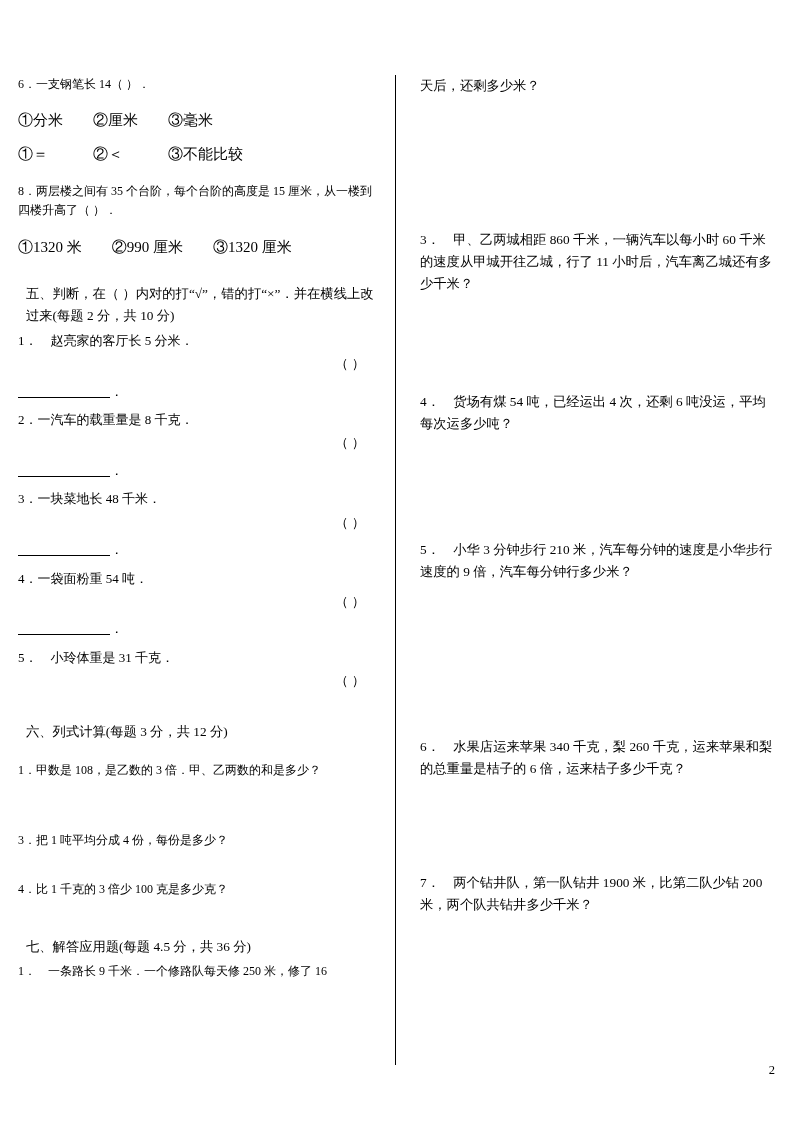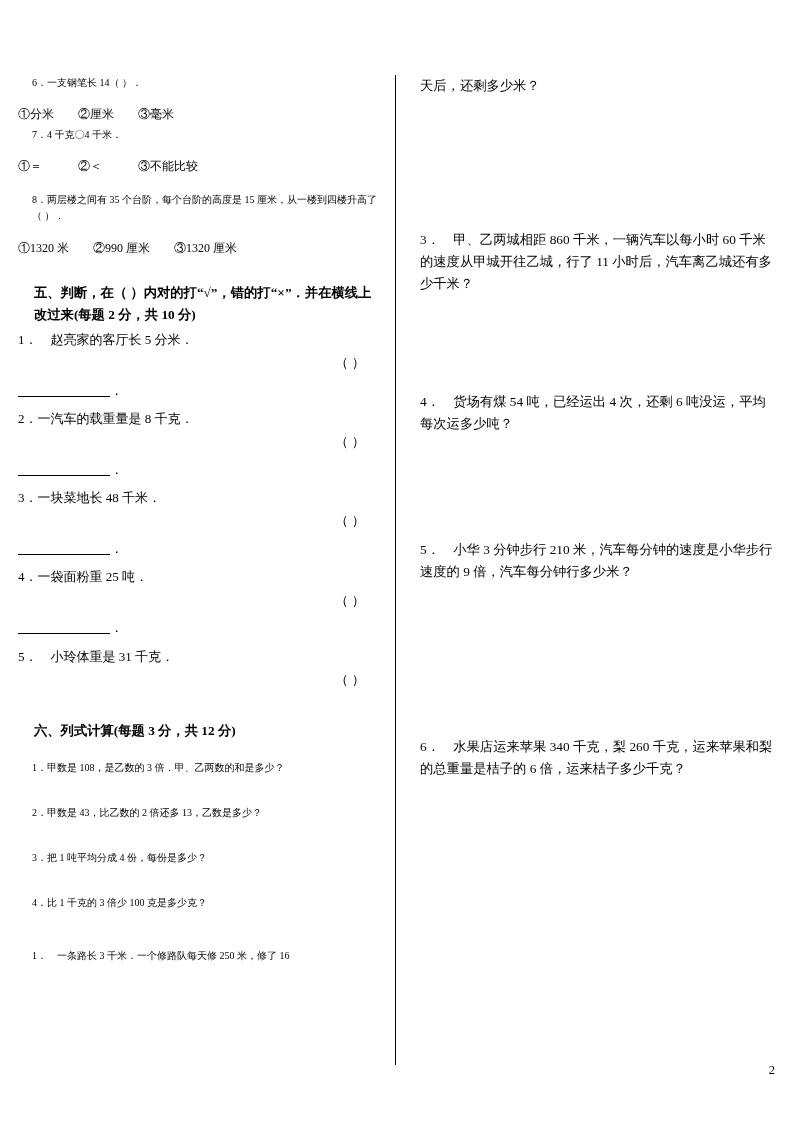--- a/index.html
+++ b/index.html
@@ -43,37 +43,37 @@
   .col-left {
     width: 378px;
     padding-right: 16px;
     border-right: 1px solid #000000;
   }
   .col-right {
     width: 379px;
     padding-left: 24px;
   }
   .q {
-    font-size: 10px;
-    line-height: 1.62;
-    margin: 0 0 7px 14px;
+    font-size: 12px;
+    line-height: 1.62;
+    margin: 0 0 7px 0;
     text-indent: 0;
   }
   .gap-sm { height: 7px; }
   .gap-md { height: 14px; }
   .gap-lg { height: 22px; }
   .gap-xl { height: 30px; }
   .section-title {
     font-size: 13.3px;
-    font-weight: bold;
-    line-height: 1.62;
-    margin: 0 0 4px 16px;
+    font-weight: normal;
+    line-height: 1.62;
+    margin: 0 0 4px 8px;
   }
   .opts {
-    font-size: 12px;
+    font-size: 15px;
     line-height: 1.62;
     margin: 0 0 2px 0;
   }
   .tf-item {
     font-size: 13px;
     line-height: 1.62;
     margin: 0;
   }
   .paren-row {
     font-size: 13.3px;
@@ -112,21 +112,20 @@
 
 <div class="page">
   <div class="sheet">
     <div class="columns">
 
       <div class="col col-left">
 
         <div class="q">6．一支钢笔长 14（          ）．</div>
         <div class="gap-sm"></div>
         <div class="opts">①分米　　②厘米　　③毫米</div>
-        <div class="q">7．4 千克〇4 千米．</div>
         <div class="gap-sm"></div>
         <div class="opts">①＝　　　②＜　　　③不能比较</div>
 
         <div class="gap-md"></div>
 
         <div class="q">8．两层楼之间有 35 个台阶，每个台阶的高度是 15 厘米，从一楼到四楼升高了（          ）．</div>
         <div class="gap-sm"></div>
         <div class="opts">①1320 米　　②990 厘米　　③1320 厘米</div>
 
         <div class="gap-lg"></div>
@@ -141,44 +140,44 @@
         <div class="tf-item">2．一汽车的载重量是 8 千克．</div>
         <div class="paren-row">（          ）</div>
         <div class="fix-line"><span class="ul"></span>．</div>
 
         <div class="gap-sm"></div>
         <div class="tf-item">3．一块菜地长 48 千米．</div>
         <div class="paren-row">（          ）</div>
         <div class="fix-line"><span class="ul"></span>．</div>
 
         <div class="gap-sm"></div>
-        <div class="tf-item">4．一袋面粉重 25 吨．</div>
+        <div class="tf-item">4．一袋面粉重 54 吨．</div>
         <div class="paren-row">（          ）</div>
         <div class="fix-line"><span class="ul"></span>．</div>
 
         <div class="gap-sm"></div>
         <div class="tf-item">5．　小玲体重是 31 千克．</div>
         <div class="paren-row">（          ）</div>
 
         <div class="gap-xl"></div>
 
         <div class="section-title">六、列式计算(每题 3 分，共 12 分)</div>
 
         <div class="gap-md"></div>
         <div class="q">1．甲数是 108，是乙数的 3 倍．甲、乙两数的和是多少？</div>
         <div class="gap-lg"></div>
-        <div class="q">2．甲数是 43，比乙数的 2 倍还多 13，乙数是多少？</div>
         <div class="gap-lg"></div>
         <div class="q">3．把 1 吨平均分成 4 份，每份是多少？</div>
         <div class="gap-lg"></div>
         <div class="q">4．比 1 千克的 3 倍少 100 克是多少克？</div>
 
         <div class="gap-xl"></div>
 
-        <div class="q">1．　一条路长 3 千米．一个修路队每天修 250 米，修了 16</div>
+        <div class="section-title">七、解答应用题(每题 4.5 分，共 36 分)</div>
+        <div class="q">1．　一条路长 9 千米．一个修路队每天修 250 米，修了 16</div>
 
       </div>
 
       <div class="col col-right">
 
         <div class="rq">天后，还剩多少米？</div>
 
         <div style="height:60px"></div>
 
         <div style="height:72px"></div>
@@ -187,20 +186,21 @@
         <div style="height:96px"></div>
         <div class="rq">4．　货场有煤 54 吨，已经运出 4 次，还剩 6 吨没运，平均每次运多少吨？</div>
 
         <div style="height:104px"></div>
         <div class="rq">5．　小华 3 分钟步行 210 米，汽车每分钟的速度是小华步行速度的 9 倍，汽车每分钟行多少米？</div>
 
         <div style="height:152px"></div>
         <div class="rq">6．　水果店运来苹果 340 千克，梨 260 千克，运来苹果和梨的总重量是桔子的 6 倍，运来桔子多少千克？</div>
 
         <div style="height:92px"></div>
+        <div class="rq">7．　两个钻井队，第一队钻井 1900 米，比第二队少钻 200米，两个队共钻井多少千米？</div>
 
       </div>
 
     </div>
 
     <div class="page-num">2</div>
   </div>
 </div>
 
 </body></html>

